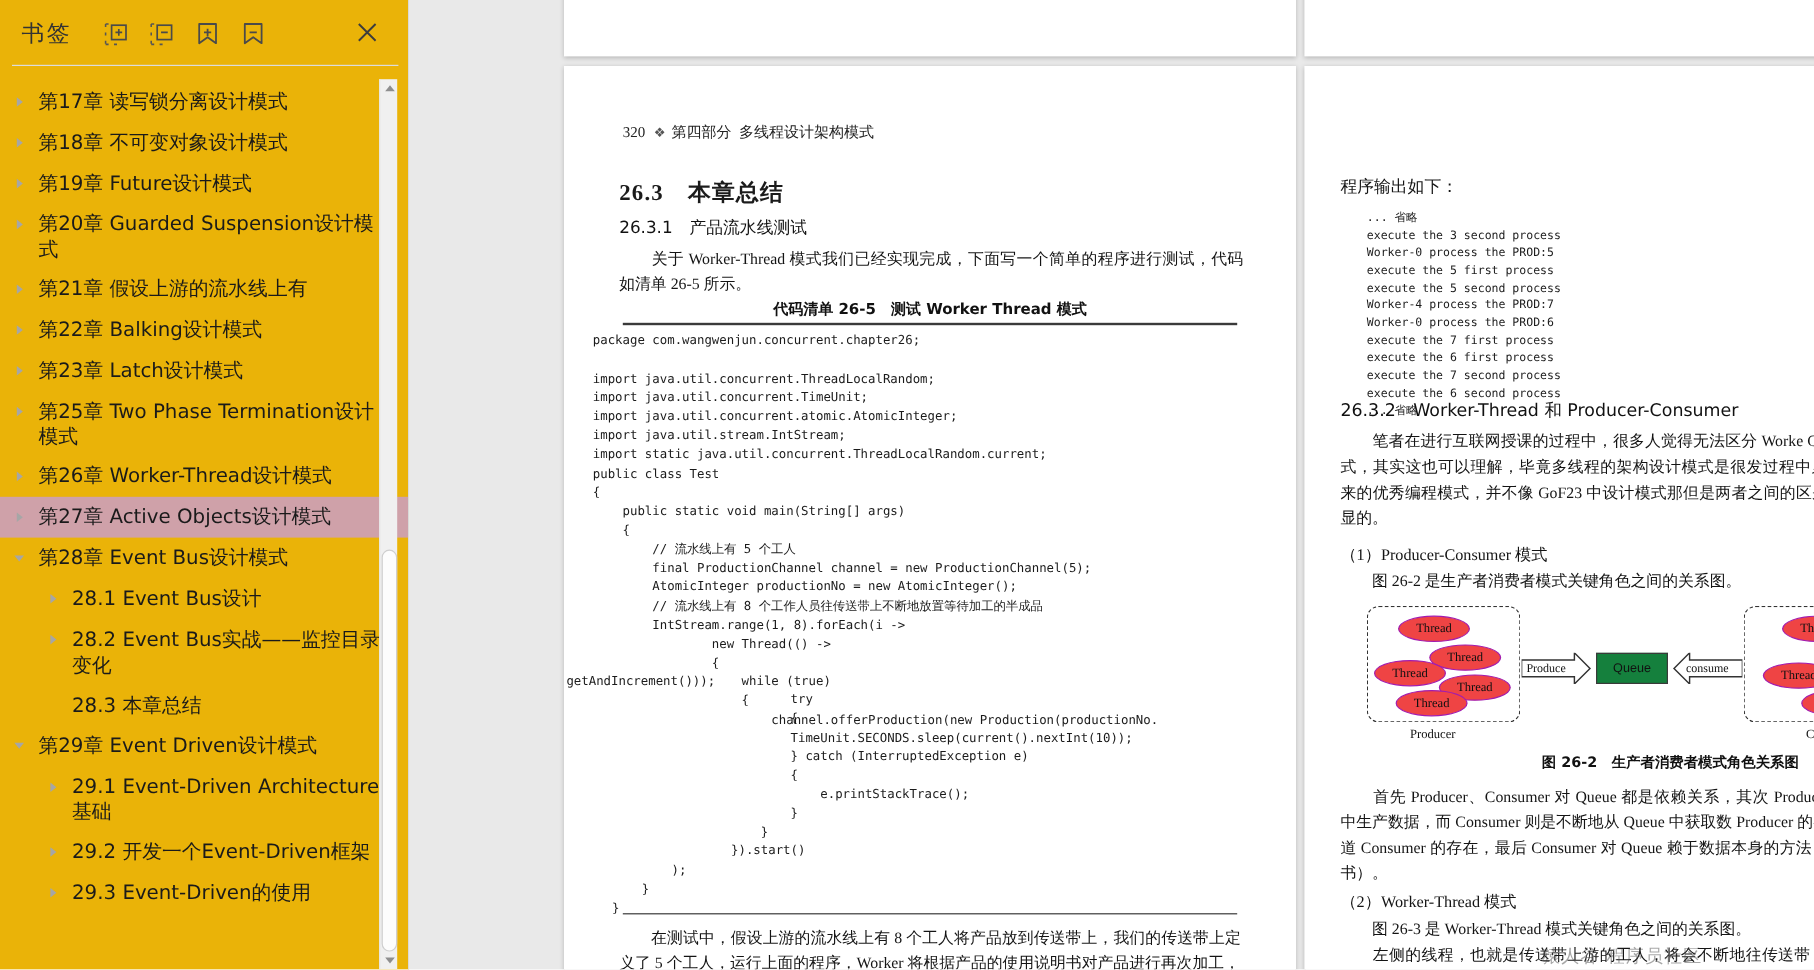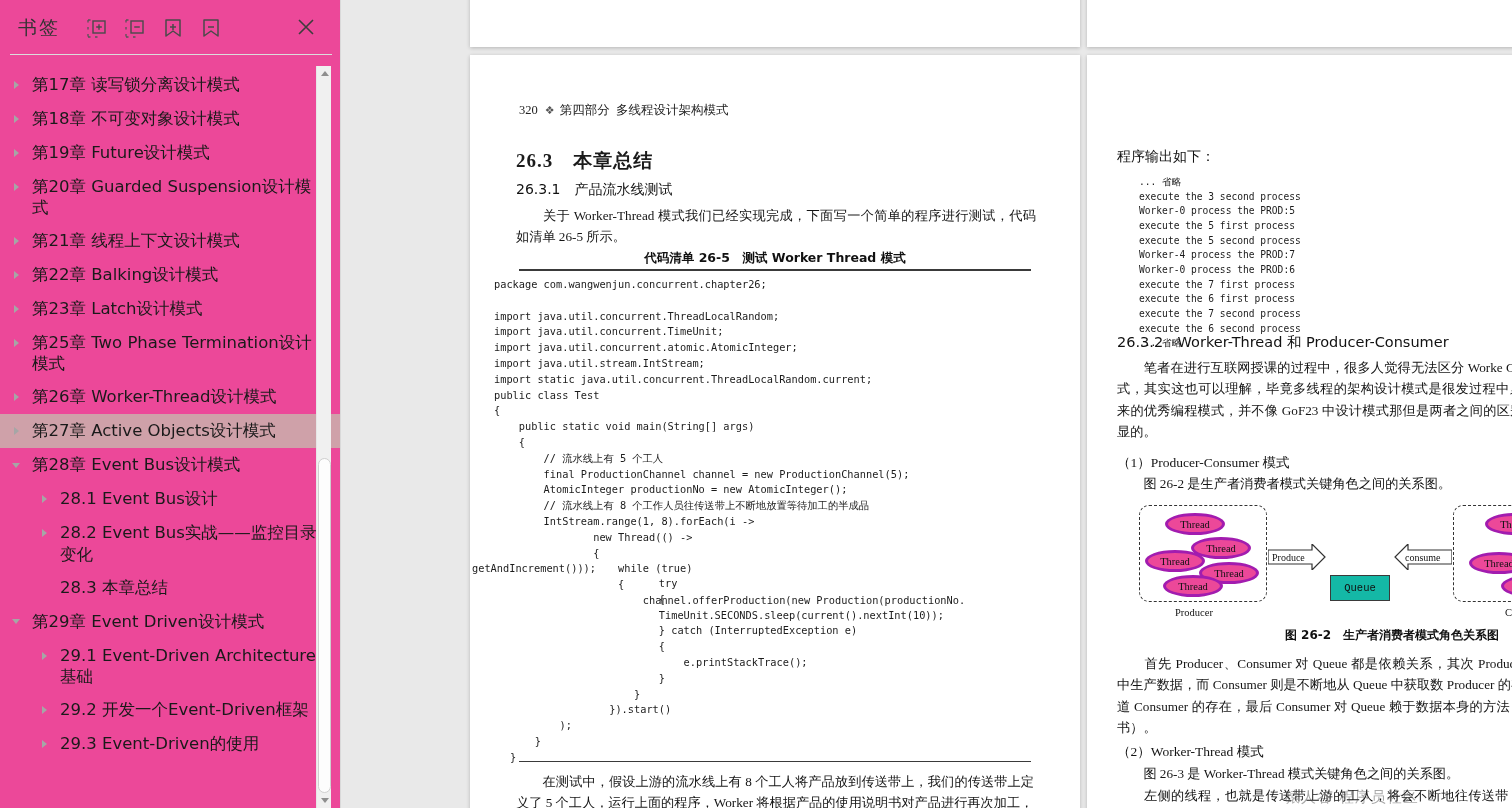--- a/index.html
+++ b/index.html
@@ -9,21 +9,21 @@
     overflow: hidden;
     background: #ffffff;
     font-family: "Liberation Sans", "DejaVu Sans", sans-serif;
   }
 
   #app { position: relative; width: 1512px; height: 808px; background:#ffffff; }
 
   
   #bookmark-panel {
     position: absolute; left:0; top:0; width:341px; height:808px;
-    background:#ec4899;
+    background:#eab308;
     border-right: 1px solid #d9d9d9;
     overflow: hidden;
   }
   #bookmark-header {
     position:relative; height:55px; width:341px;
     display:flex; align-items:center;
   }
   #bookmark-title {
     font-size: 19px; color:#333; margin-left:18px; letter-spacing:2px;
     font-family:"DejaVu Sans","Liberation Sans",sans-serif;
@@ -182,28 +182,28 @@
   .figcap {
     position:absolute; text-align:center; width:100%;
     font-family:"DejaVu Sans","Liberation Sans",sans-serif;
     font-size:12px; font-weight:600; color:#111;
   }
   .dashbox {
     position:absolute; border:1.6px dashed #333; border-radius:10px;
   }
   .thread {
     position:absolute;
-    background:#ec4899; border:3px solid #a21caf; border-radius:50%;
+    background:#ef4444; border:1px solid #a21caf; border-radius:50%;
     display:flex; align-items:center; justify-content:center;
     font-family:"Liberation Serif","DejaVu Serif",serif; font-size:10.5px; color:#111;
   }
   .qbox {
-    position:absolute; background:#14b8a6; border:1px solid #3a3a3a;
+    position:absolute; background:#15803d; border:1px solid #3a3a3a;
     display:flex; align-items:center; justify-content:center;
-    font-family:Liberation Mono, monospace; font-size:10.5px; color:#111;margin-top:31px;
+    font-family:Liberation Sans, sans-serif; font-size:10.5px; color:#111;
   }
   .arrow-lbl {
     position:absolute; font-family:"Liberation Serif","DejaVu Serif",serif;
     font-size:10px; color:#111;
   }
   .role-lbl {
     position:absolute; font-family:"Liberation Serif","DejaVu Serif",serif;
     font-size:10.5px; color:#111; white-space:nowrap;
   }
 
@@ -273,21 +273,21 @@
         <div class="bm-item lvl0">
           <span class="bm-arrow collapsed"></span>
           <span class="bm-label">第19章 Future设计模式</span>
         </div>
         <div class="bm-item lvl0">
           <span class="bm-arrow collapsed"></span>
           <span class="bm-label">第20章 Guarded Suspension设计模式</span>
         </div>
         <div class="bm-item lvl0">
           <span class="bm-arrow collapsed"></span>
-          <span class="bm-label">第21章 线程上下文设计模式</span>
+          <span class="bm-label">第21章 假设上游的流水线上有</span>
         </div>
         <div class="bm-item lvl0">
           <span class="bm-arrow collapsed"></span>
           <span class="bm-label">第22章 Balking设计模式</span>
         </div>
         <div class="bm-item lvl0">
           <span class="bm-arrow collapsed"></span>
           <span class="bm-label">第23章 Latch设计模式</span>
         </div>
         <div class="bm-item lvl0">

